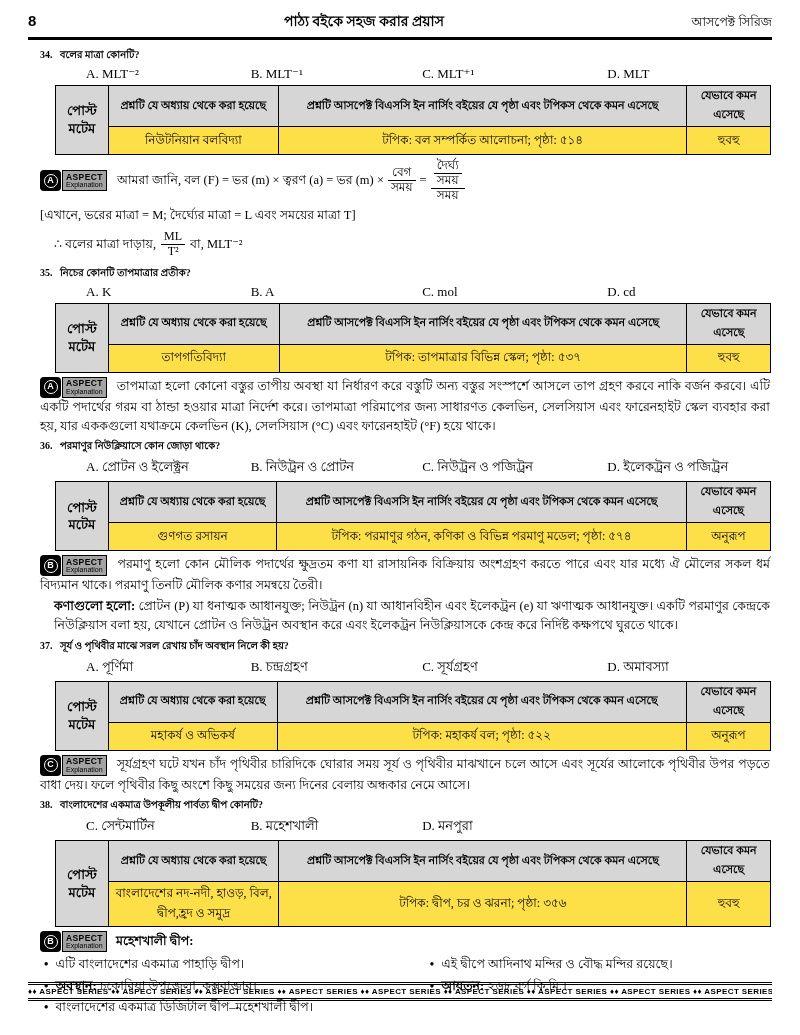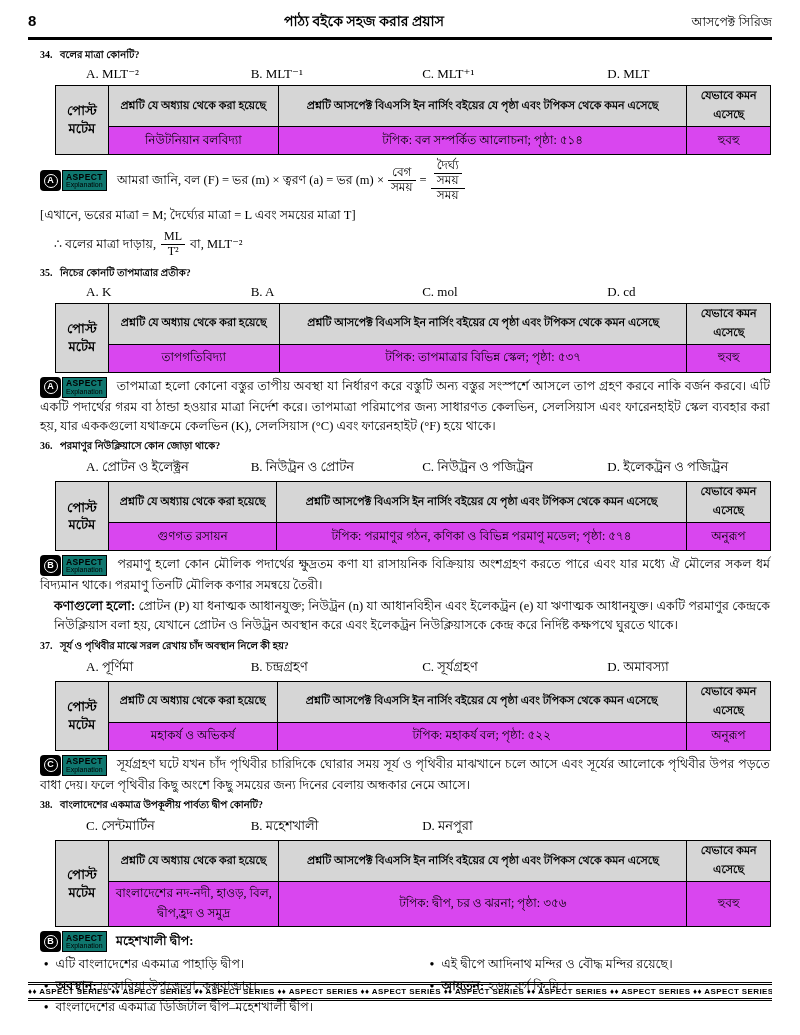--- a/index.html
+++ b/index.html
@@ -26,29 +26,29 @@
   .q { margin-bottom: 3px; }
   .q-title { font-weight: bold; font-size: 10px; padding-left: 12px; margin-bottom: 2px; }
   .q-title .qno { display: inline-block; margin-right: 5px; }
   .opts { display: grid; grid-template-columns: 24% 25% 27% 24%; padding-left: 58px; font-size: 13px; margin-bottom: 3px; }
 
   
   table.pm { border-collapse: collapse; margin-left: 27px; width: 716px; border: 1.5px solid #000; margin-bottom: 4px; }
   table.pm td { border: 1px solid #000; text-align: center; vertical-align: middle; }
   td.pm-left { background: #d6d6d6; font-weight: bold; font-size: 13px; width: 56px; line-height: 1.35; }
   td.pm-h { background: #d6d6d6; font-weight: bold; font-size: 11px; height: 21px; padding: 1px 3px; }
-  td.pm-b { background: #d946ef; font-size: 12px; height: 28px; padding: 2px 3px; }
+  td.pm-b { background: #fde047; font-size: 12px; height: 28px; padding: 2px 3px; }
   .w-chap { width: 186px; } .w-topic { width: 460px; } .w-how { width: 90px; }
 
   
   .asp { display: inline-flex; align-items: stretch; vertical-align: middle; margin-right: 6px; height: 21px; }
   .asp .badge { width: 21px; background: #000; border-radius: 4px; display: flex; align-items: center; justify-content: center; margin-right: 1px; }
   .asp .badge .circ { width: 14px; height: 14px; border: 1.4px solid #fff; border-radius: 50%; color: #fff;
     font-family: "Liberation Sans", sans-serif; font-weight: bold; font-size: 9px; line-height: 11px; text-align: center; }
-  .asp .lbl { border: 1.5px solid #000; padding: 0 3px; display: flex; flex-direction: column; justify-content: center; background: #0f766e; }
+  .asp .lbl { border: 1.5px solid #000; padding: 0 3px; display: flex; flex-direction: column; justify-content: center; background: #a3a3a3; }
   .asp .brand { font-family: "Liberation Sans", sans-serif; font-weight: bold; font-size: 8.5px; letter-spacing: .4px; line-height: 1; }
   .asp .sub { font-family: "Liberation Sans", sans-serif; font-size: 7px; line-height: 1.1; }
 
   .expl { padding-left: 12px; padding-right: 2px; line-height: 1.5; text-align: justify; margin-bottom: 3px; }
   .expl p { margin-bottom: 2px; }
   b.inb { font-weight: bold; margin-top: 12px; }
 
   
   .formula-line { padding-left: 12px; margin: 2px 0 4px 0; display: flex; align-items: center; flex-wrap: wrap; gap: 4px; }
   .frac { display: inline-block; text-align: center; vertical-align: middle; font-size: 12px; line-height: 1.15; }

